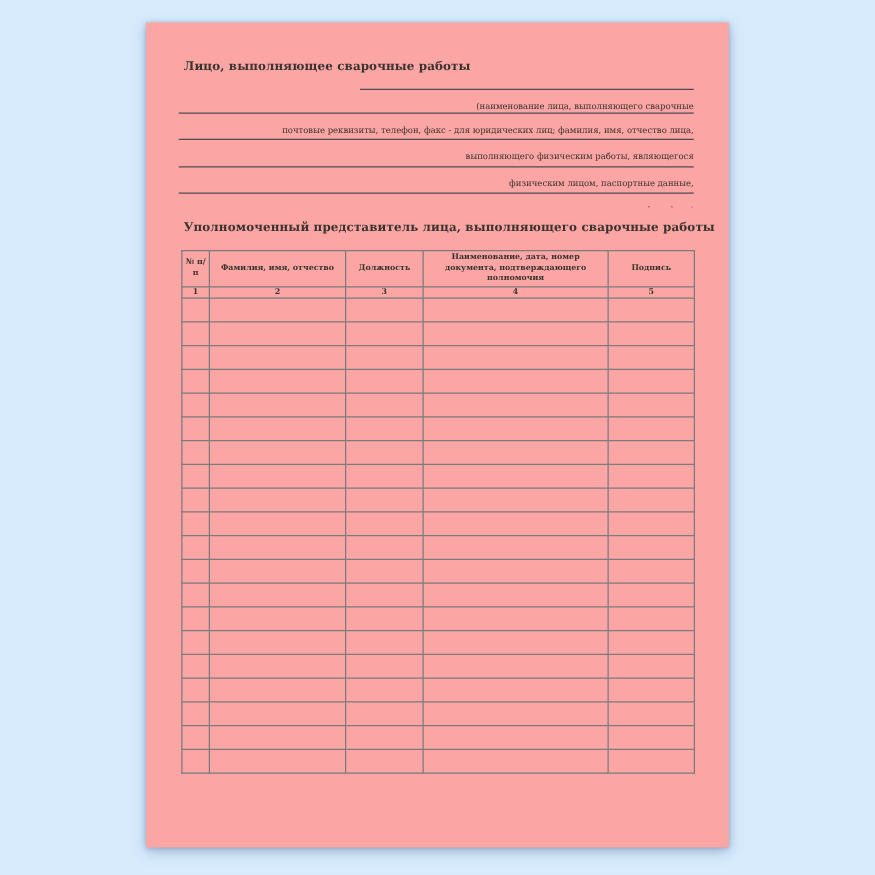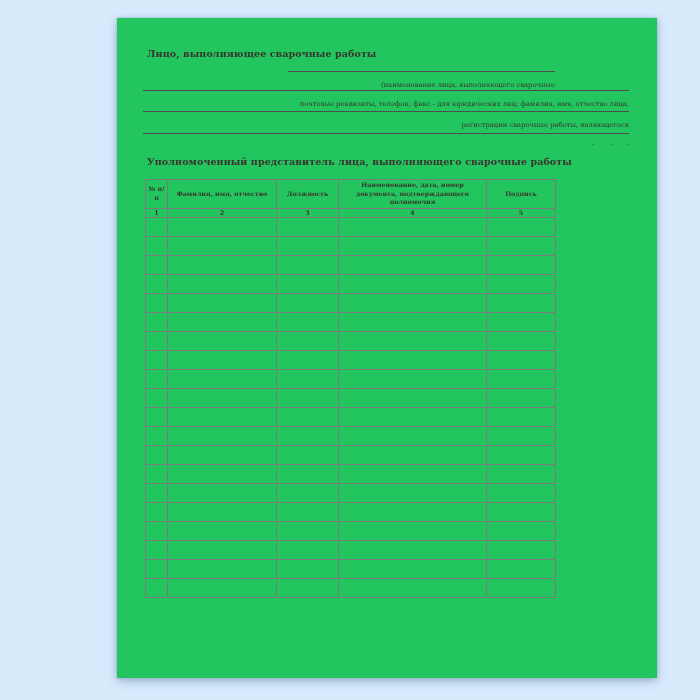--- a/index.html
+++ b/index.html
@@ -10,23 +10,23 @@
     overflow: hidden;
     font-family: "DejaVu Serif", "Liberation Serif", serif;
   }
 
   body { background: #d7ebfd; position: relative; }
 
   .doc-page {
     position: absolute;
     left: 117px;
     top: 18px;
-    width: 540px;
+    width: 466px;
     height: 660px;
-    background: #22c55e;
+    background: #fca5a5;
     box-shadow: 0 3px 9px rgba(96, 122, 158, 0.50), 0 0 3px rgba(96, 122, 158, 0.35);
     padding: 29px 28px 0 26px;
     color: #3a342e;
   }
 
   .section-title {
     font-size: 9.5px;
     font-weight: bold;
     line-height: 13px;
     margin-left: 4px;
@@ -91,23 +91,26 @@
   <div class="fill-row short">
     <span class="caption">(наименование лица, выполняющего сварочные</span>
   </div>
 
 
   <div class="fill-row h21">
     <span class="caption">почтовые реквизиты, телефон, факс - для юридических лиц; фамилия, имя, отчество лица,</span>
   </div>
 
   <div class="fill-row h22">
-    <span class="caption">регистрации сварочные работы, являющегося</span>
-  </div>
-
+    <span class="caption">выполняющего физическим работы, являющегося</span>
+  </div>
+
+  <div class="fill-row h21">
+    <span class="caption">физическим лицом, паспортные данные,</span>
+  </div>
 
   <div class="fill-row h12">
     <span class="caption">место проживания, телефон, факс)</span>
   </div>
 
   <div class="section-title title-2">Уполномоченный представитель лица, выполняющего сварочные работы</div>
 
   <table class="rep-table">
     <colgroup>
       <col class="col-1">

